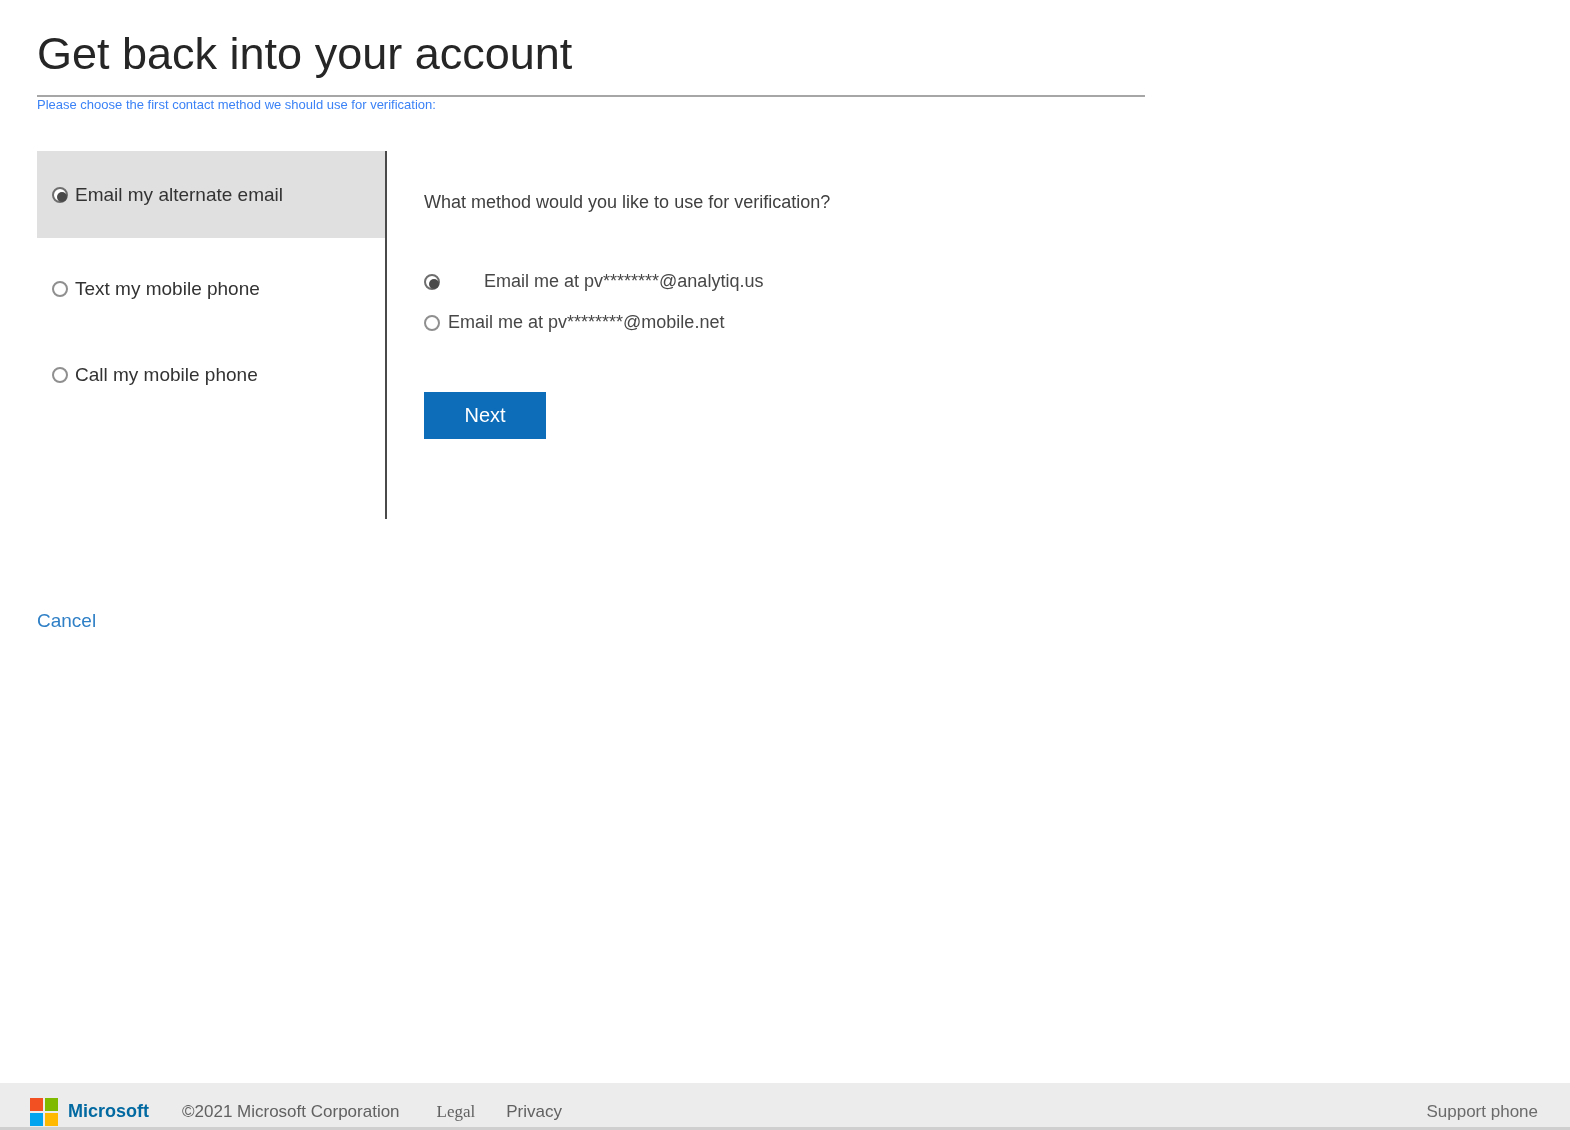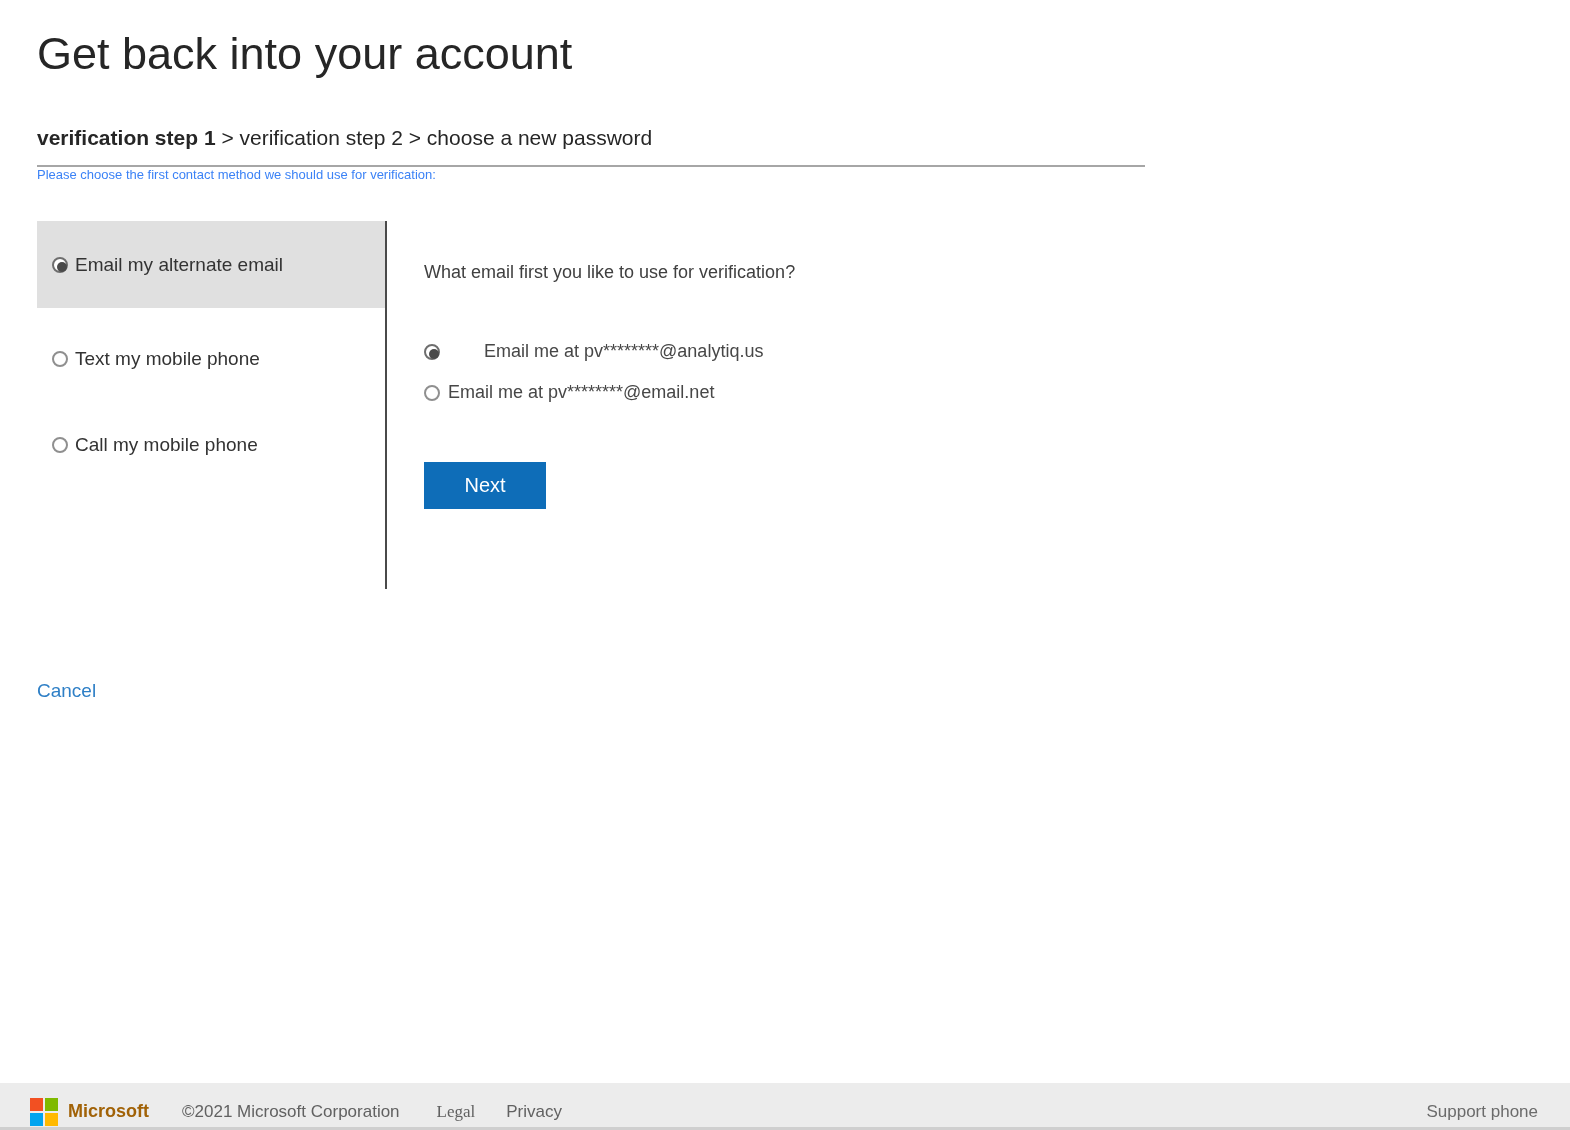--- a/index.html
+++ b/index.html
@@ -136,21 +136,21 @@
     grid-template-columns: 13px 13px;
     grid-template-rows: 13px 13px;
     gap: 2px;
     flex: 0 0 auto;
   }
   .ms-logo span { display: block; }
   .brand-name {
     margin-left: 10px;
     font-size: 18px;
     font-weight: 700;
-    color: #a16207;
+    color: #0369a1;
   }
   .copyright {
     margin-left: 33px;
     font-size: 17px;
     color: #616161;
   }
   .footer-link {
     font-size: 17px;
     color: #616161;
     cursor: pointer;
@@ -172,21 +172,20 @@
     background: #cfcfcf;
   }
 </style>
 </head>
 <body>
 
 <div class="main">
 
   <h1 class="page-title">Get back into your account</h1>
 
-  <div class="breadcrumb"><span class="bc-current">verification step 1</span><span> &gt; </span><span>verification step 2</span><span> &gt; </span><span>choose a new password</span></div>
 
   <div class="rule"></div>
 
   <div class="instruction">Please choose the first contact method we should use for verification:</div>
 
   <div class="methods-row">
 
     <div class="left-col">
       <div class="option-row method-selected-box">
         <span class="radio checked"></span>
@@ -198,29 +197,29 @@
       </div>
       <div class="option-row method-plain method-3">
         <span class="radio"></span>
         <span class="option-label">Call my mobile phone</span>
       </div>
     </div>
 
     <div class="v-divider"></div>
 
     <div class="right-col">
-      <div class="question">What email first you like to use for verification?</div>
+      <div class="question">What method would you like to use for verification?</div>
 
       <div class="option-row email-option-1">
         <span class="radio checked"></span>
         <span class="email-label">Email me at pv********@analytiq.us</span>
       </div>
       <div class="option-row email-option-2">
         <span class="radio"></span>
-        <span class="email-label">Email me at pv********@email.net</span>
+        <span class="email-label">Email me at pv********@mobile.net</span>
       </div>
 
       <button class="next-button" style="background-color: rgb(14, 109, 184);">Next</button>
     </div>
   </div>
 
   <div class="cancel-row">
     <a class="cancel-link" style="color: rgb(46, 127, 198);">Cancel</a>
   </div>
 

